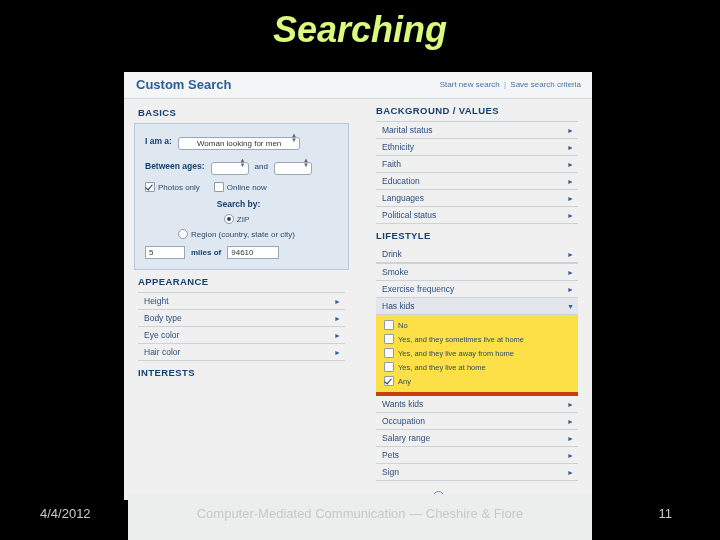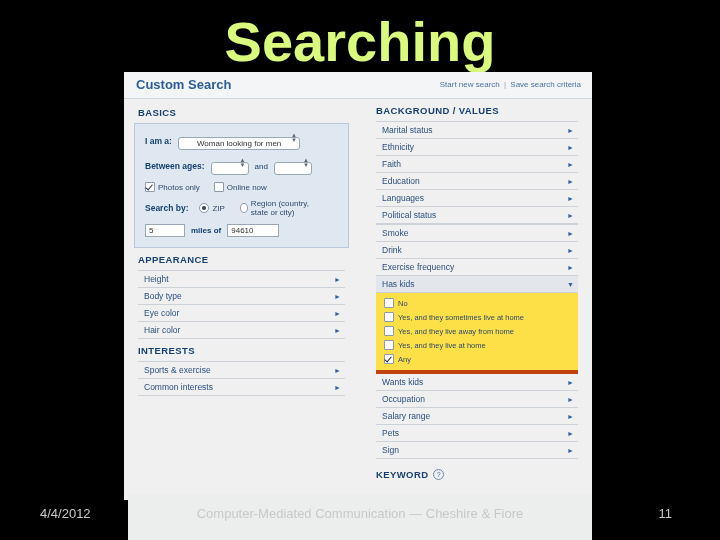--- a/index.html
+++ b/index.html
@@ -4,25 +4,26 @@
 <style>
   html,body{margin:0;padding:0;}
   body{
     width:720px;height:540px;overflow:hidden;
     background:#000;
     font-family:"Liberation Sans", sans-serif;
     position:relative;
   }
   
   .slide-title{
-    position:absolute;left:0;top:16px;width:720px;
+    position:absolute;left:0;top:4px;width:720px;
     text-align:center;
-    font-size:56px;line-height:52px;font-weight:bold;
+    font-size:36px;line-height:52px;font-weight:bold;
     color:#d9fa7c;
     letter-spacing:0px;
+    font-style:italic;
   }
   
   .footer{
     position:absolute;left:0;bottom:0;width:720px;height:46px;
   }
   .footer-lightband{
     position:absolute;left:128px;top:0;width:464px;height:46px;
     background:#eceded;
   }
   .footer-date{
@@ -106,21 +107,21 @@
   }
   .cbtxt{font-size:8px;color:#2d4a6b;}
   .radio{
     width:8px;height:8px;border:1px solid #8d9bab;border-radius:50%;
     background:#fff;display:inline-block;position:relative;
   }
   .radio.on::after{
     content:"";position:absolute;left:2px;top:2px;width:4px;height:4px;
     background:#2c4663;border-radius:50%;
   }
-  .rrow{display:flex;align-items:center;gap:5px;margin-bottom:7px;}
+  .rrow{display:flex;align-items:center;gap:5px;margin-bottom:7px;flex-direction:column;}
   .rgrp{display:flex;align-items:center;gap:3px;margin-right:10px;}
   .rtxt{font-size:8px;color:#2d4a6b;}
   input.txt{
     font-family:"Liberation Sans",sans-serif;
     font-size:8px;color:#333;background:#fff;
     border:1px solid #9aa7b6;height:13px;padding:0 3px;
     box-sizing:border-box;
   }
   .t-miles{width:40px;}
   .t-zip{width:52px;}
@@ -261,30 +262,20 @@
           <span>Eye color</span>
           <span class="tri">►</span>
         </div>
         <div class="acc-item">
           <span>Hair color</span>
           <span class="tri">►</span>
         </div>
       </div>
 
       <div class="sect">INTERESTS</div>
-      <div class="acc">
-        <div class="acc-item topline">
-          <span>Sports &amp; exercise</span>
-          <span class="tri">►</span>
-        </div>
-        <div class="acc-item">
-          <span>Common interests</span>
-          <span class="tri">►</span>
-        </div>
-      </div>
     </div>
 
     <div class="col-r">
 
       <div class="sect first">BACKGROUND / VALUES</div>
       <div class="acc">
         <div class="acc-item topline">
           <span>Marital status</span>
           <span class="tri">►</span>
         </div>
@@ -303,27 +294,28 @@
         <div class="acc-item">
           <span>Languages</span>
           <span class="tri">►</span>
         </div>
         <div class="acc-item">
           <span>Political status</span>
           <span class="tri">►</span>
         </div>
       </div>
 
+      <div class="sect">LIFESTYLE</div>
       <div class="acc">
+        <div class="acc-item">
+          <span>Drink</span>
+          <span class="tri">►</span>
+        </div>
         <div class="acc-item topline">
           <span>Smoke</span>
-          <span class="tri">►</span>
-        </div>
-        <div class="acc-item">
-          <span>Drink</span>
           <span class="tri">►</span>
         </div>
         <div class="acc-item">
           <span>Exercise frequency</span>
           <span class="tri">►</span>
         </div>
 
         <div class="acc-item open">
           <span>Has kids</span>
           <span class="tri">▼</span>

